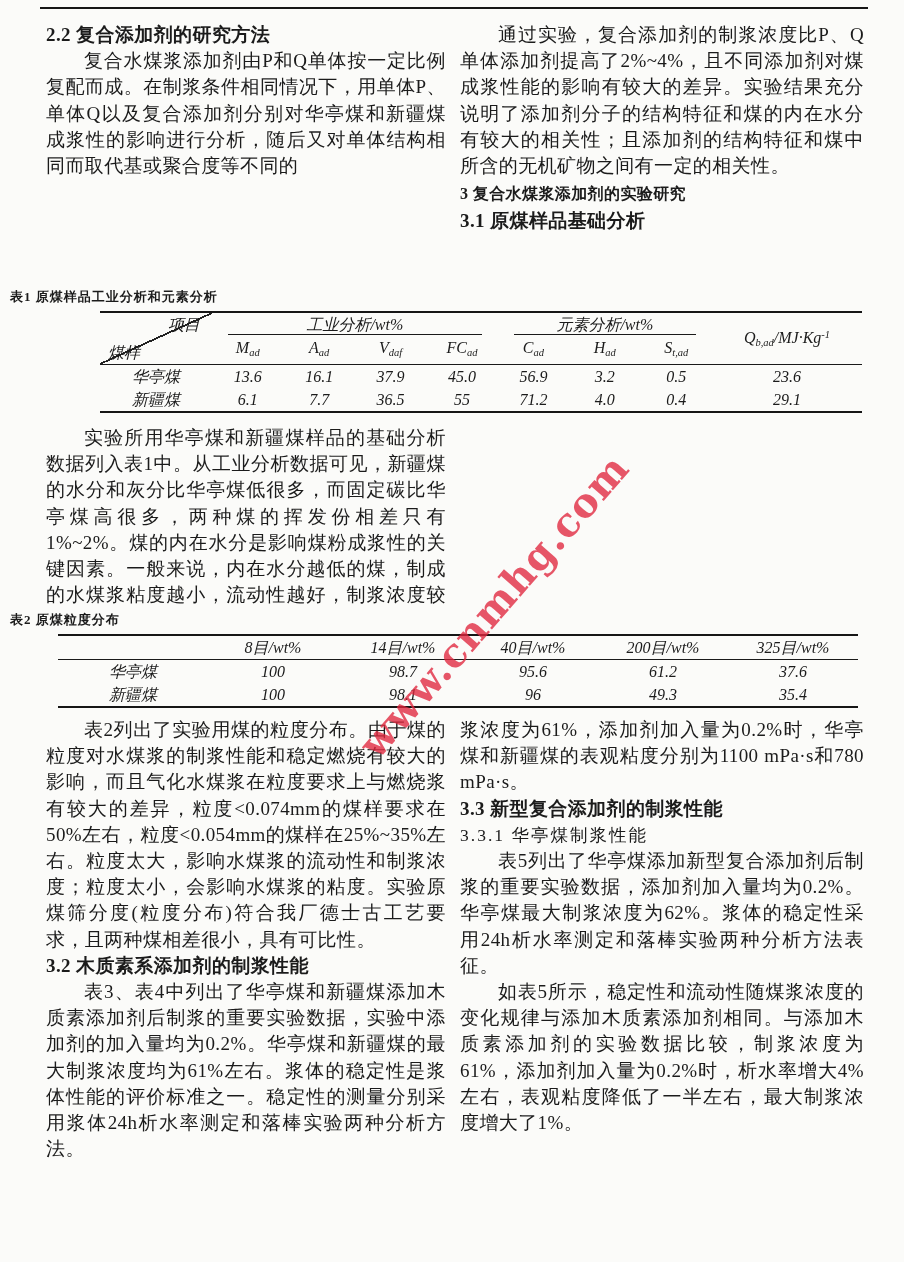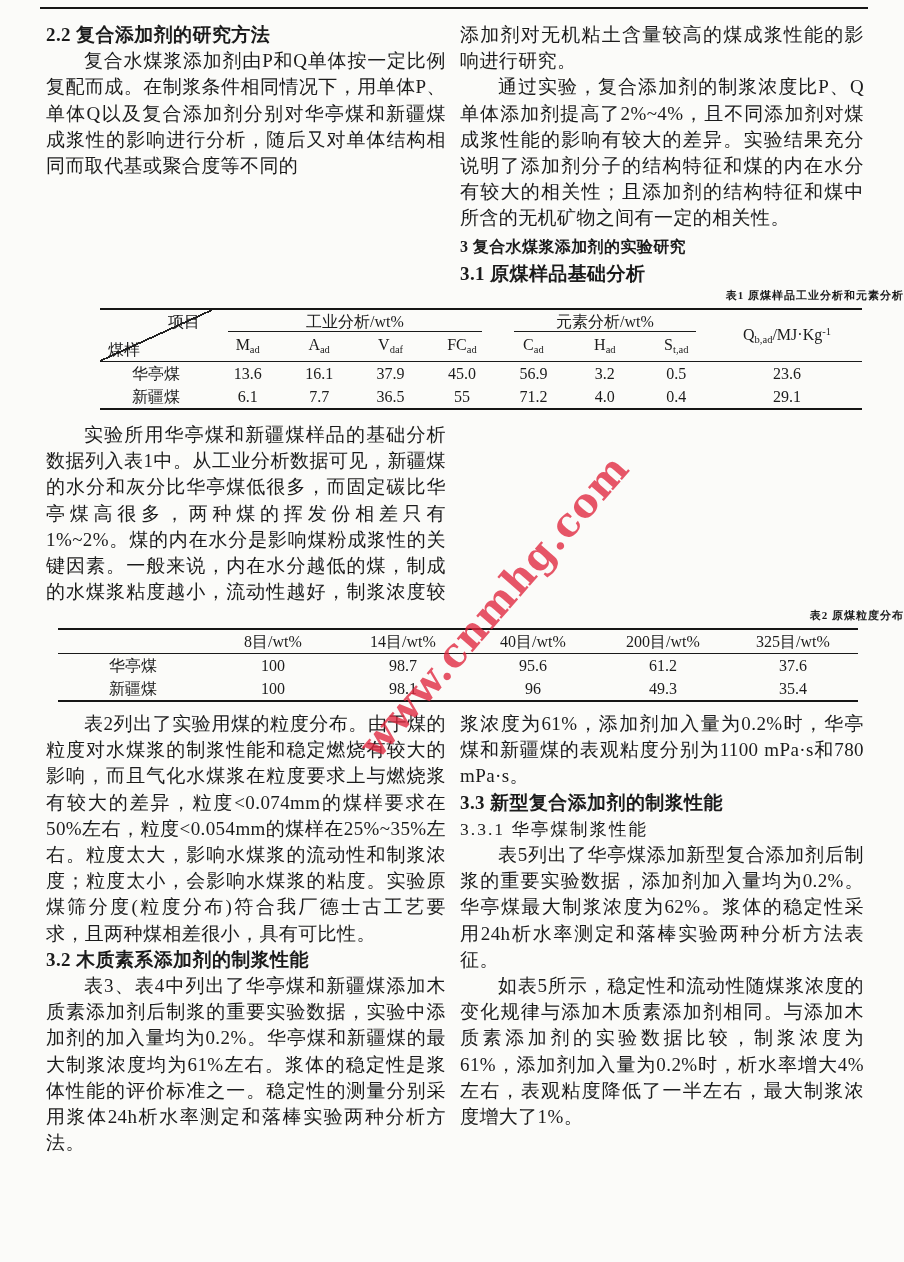--- a/index.html
+++ b/index.html
@@ -42,30 +42,31 @@
   p.ind{text-indent:2em;}
   h2.sec{font-size:16px;font-weight:bold;line-height:29px;text-align:left;}
   h3.sec{font-size:19px;font-weight:bold;text-align:left;}
   h4.sec{font-size:17.5px;font-weight:normal;text-align:left;letter-spacing:2px;}
   .sec-a{margin-top:13px;height:262px;}
   .sec-b{margin-top:12px;height:182px;}
   .sec-c{margin-top:9px;height:446px;}
   
   .tblock{margin-top:2px;}
   .tbl-title{
-    text-align:right;font-weight:bold;
-    font-size:11px;letter-spacing:1px;
-    margin:4px 0 5px 0;
+    text-align:left;font-weight:bold;
+    font-size:13px;letter-spacing:1px;
+    margin:4px 0 5px 10px;
   }
   table{
     border-collapse:collapse;
     width:762px;
     margin:0 40px 0 100px;
     font-size:16px;
     table-layout:fixed;
+    font-style:italic;
   }
   table.t2{width:800px;margin-left:58px;}
   td,th{
     padding:1px 0;
     text-align:center;
     font-weight:normal;
     line-height:21px;
     vertical-align:middle;
   }
   .t1{border-top:2.3px solid #161616;border-bottom:2.3px solid #161616;}
@@ -108,21 +109,20 @@
   <div class="watermark" style="color: rgba(224, 39, 62, 0.78);">www.cnmhg.com</div>
 
   <hr class="hdr-rule">
 
   <div class="twocol sec-a">
     <div class="col">
       <h3 class="sec">2.2 复合添加剂的研究方法</h3>
       <p class="ind">复合水煤浆添加剂由P和Q单体按一定比例复配而成。在制浆条件相同情况下，用单体P、单体Q以及复合添加剂分别对华亭煤和新疆煤成浆性的影响进行分析，随后又对单体结构相同而取代基或聚合度等不同的</p>
     </div>
     <div class="col right">
-      <p>添加剂对无机粘土含量较高的煤成浆性能的影响进行研究。</p>
       <p class="ind">通过实验，复合添加剂的制浆浓度比P、Q单体添加剂提高了2%~4%，且不同添加剂对煤成浆性能的影响有较大的差异。实验结果充分说明了添加剂分子的结构特征和煤的内在水分有较大的相关性；且添加剂的结构特征和煤中所含的无机矿物之间有一定的相关性。</p>
       <h2 class="sec">3 复合水煤浆添加剂的实验研究</h2>
       <h3 class="sec">3.1 原煤样品基础分析</h3>
     </div>
   </div>
 
   <div class="tblock">
     <div class="tbl-title">表1 原煤样品工业分析和元素分析</div>
     <table class="t1">
       <tbody>

